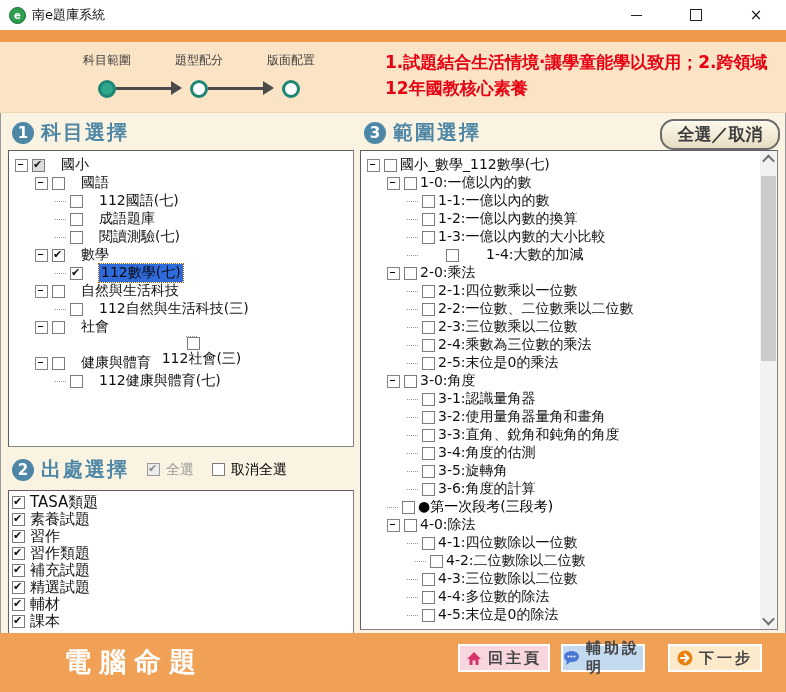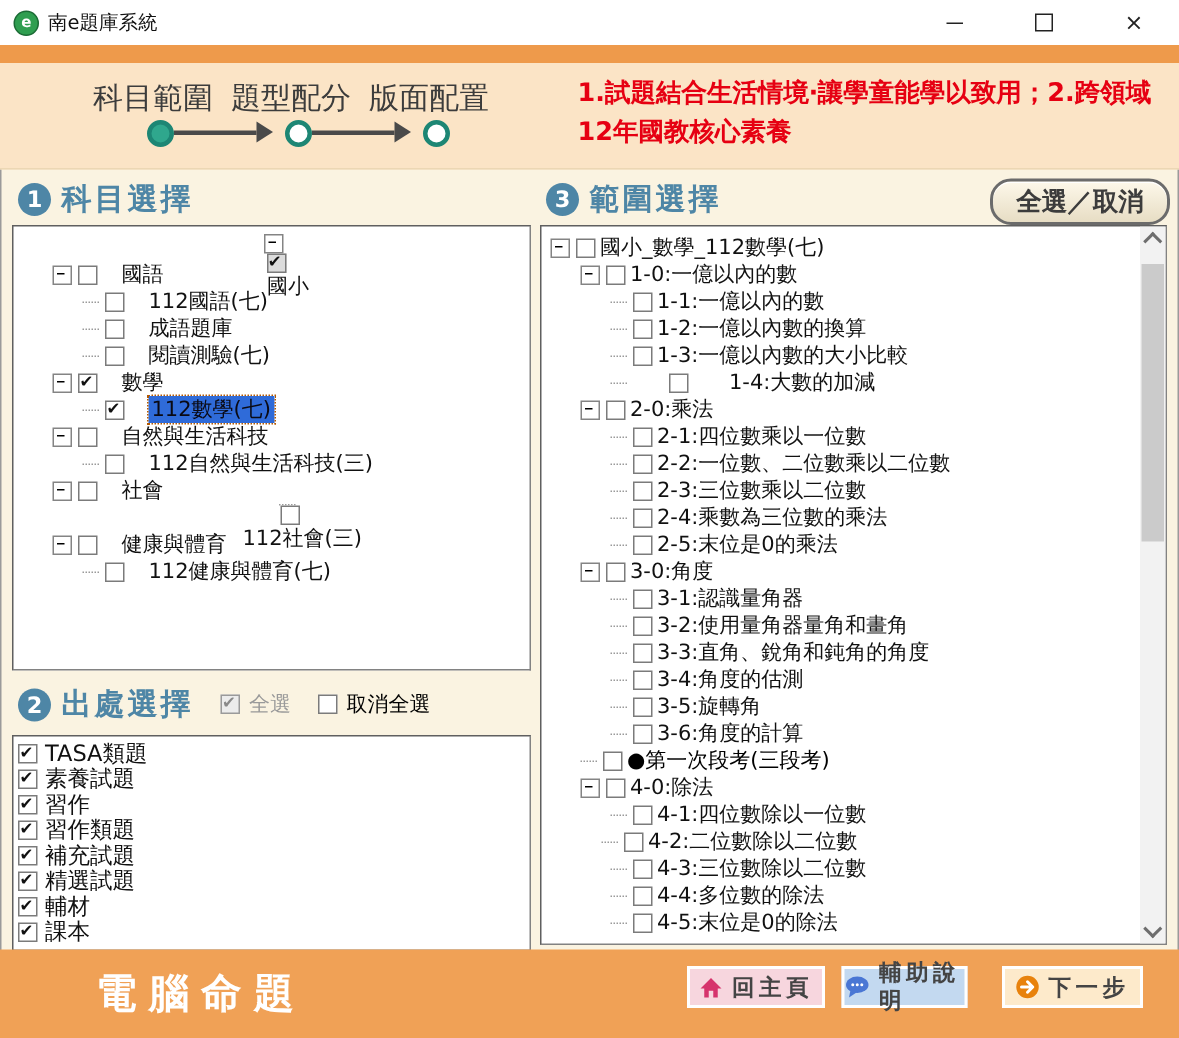--- a/index.html
+++ b/index.html
@@ -13,21 +13,21 @@
   .win-controls{position:absolute;right:0;top:0;height:30px;display:flex;}
   .winbtn{width:60px;height:30px;display:flex;align-items:center;justify-content:center;color:#222;}
   .glyph-min{width:11px;height:1px;background:#222;}
   .glyph-max{width:10px;height:10px;border:1px solid #222;background:transparent;}
   .glyph-close{font-size:15px;line-height:1;}
 
   
   .strip{position:absolute;left:0;top:30px;width:786px;height:12px;background:#ee9a4b;}
   .header{position:absolute;left:0;top:42px;width:786px;height:70px;background:#fbe4c6;border-bottom:1px solid #ecd7b4;}
   .steps{position:absolute;left:56px;top:8px;width:300px;height:56px;}
-  .step-label{position:absolute;top:2px;width:90px;text-align:left;font-size:20px;color:#3c3c3c;}
+  .step-label{position:absolute;top:2px;width:90px;text-align:center;font-size:12px;color:#3c3c3c;}
   .step-circle{position:absolute;top:30px;width:12px;height:12px;border-radius:50%;border:3px solid #1d8674;background:#fff;}
   .step-circle.active{background:#2fa78d;}
   .step-line{position:absolute;top:37px;height:3px;background:#4a4a4a;}
   .step-arrow{position:absolute;top:31px;width:0;height:0;border-left:11px solid #4a4a4a;border-top:7px solid transparent;border-bottom:7px solid transparent;}
   .notice{position:absolute;left:385px;top:7px;width:398px;height:58px;overflow:hidden;color:#e60012;font-weight:bold;font-size:17px;line-height:26px;}
   .notice div{white-space:nowrap;}
 
   
   .sec-title{position:absolute;display:flex;align-items:center;}
   .sec-num{width:22px;height:22px;border-radius:50%;background:#4e86a6;color:#fff;font-size:15px;font-weight:bold;
@@ -130,21 +130,21 @@
       <div>12年國教核心素養</div>
     </div>
   </div>
 
   <div class="sec-title" style="left:12px;top:119px;">
     <span class="sec-num">1</span>
     <span class="sec-text">科目選擇</span>
   </div>
   <div class="box" id="subject-box">
     <div class="tree" id="subject-tree">
-        <div class="trow" style="padding-left: 6px; flex-direction: column;">
+        <div class="trow" style="padding-left: 6px;">
           <span class="exp"></span>
           <span class="cb g"></span>
           <span class="lbl">國小</span>
         </div>
         <div class="trow" style="padding-left: 26px;">
           <span class="exp"></span>
           <span class="cb u"></span>
           <span class="lbl">國語</span>
         </div>
         <div class="trow" style="padding-left: 46px;">
@@ -364,21 +364,21 @@
         <div class="trow" style="padding-left: 26px;">
           <span class="exp"></span>
           <span class="cb u"></span>
           <span class="lbl">4-0:除法</span>
         </div>
         <div class="trow" style="padding-left: 46px;">
           <span class="dash"></span>
           <span class="cb u"></span>
           <span class="lbl">4-1:四位數除以一位數</span>
         </div>
-        <div class="trow" style="padding-left: 40px;">
+        <div class="trow" style="padding-left: 54px;">
           <span class="dash"></span>
           <span class="cb u"></span>
           <span class="lbl">4-2:二位數除以二位數</span>
         </div>
         <div class="trow" style="padding-left: 46px;">
           <span class="dash"></span>
           <span class="cb u"></span>
           <span class="lbl">4-3:三位數除以二位數</span>
         </div>
         <div class="trow" style="padding-left: 46px;">

